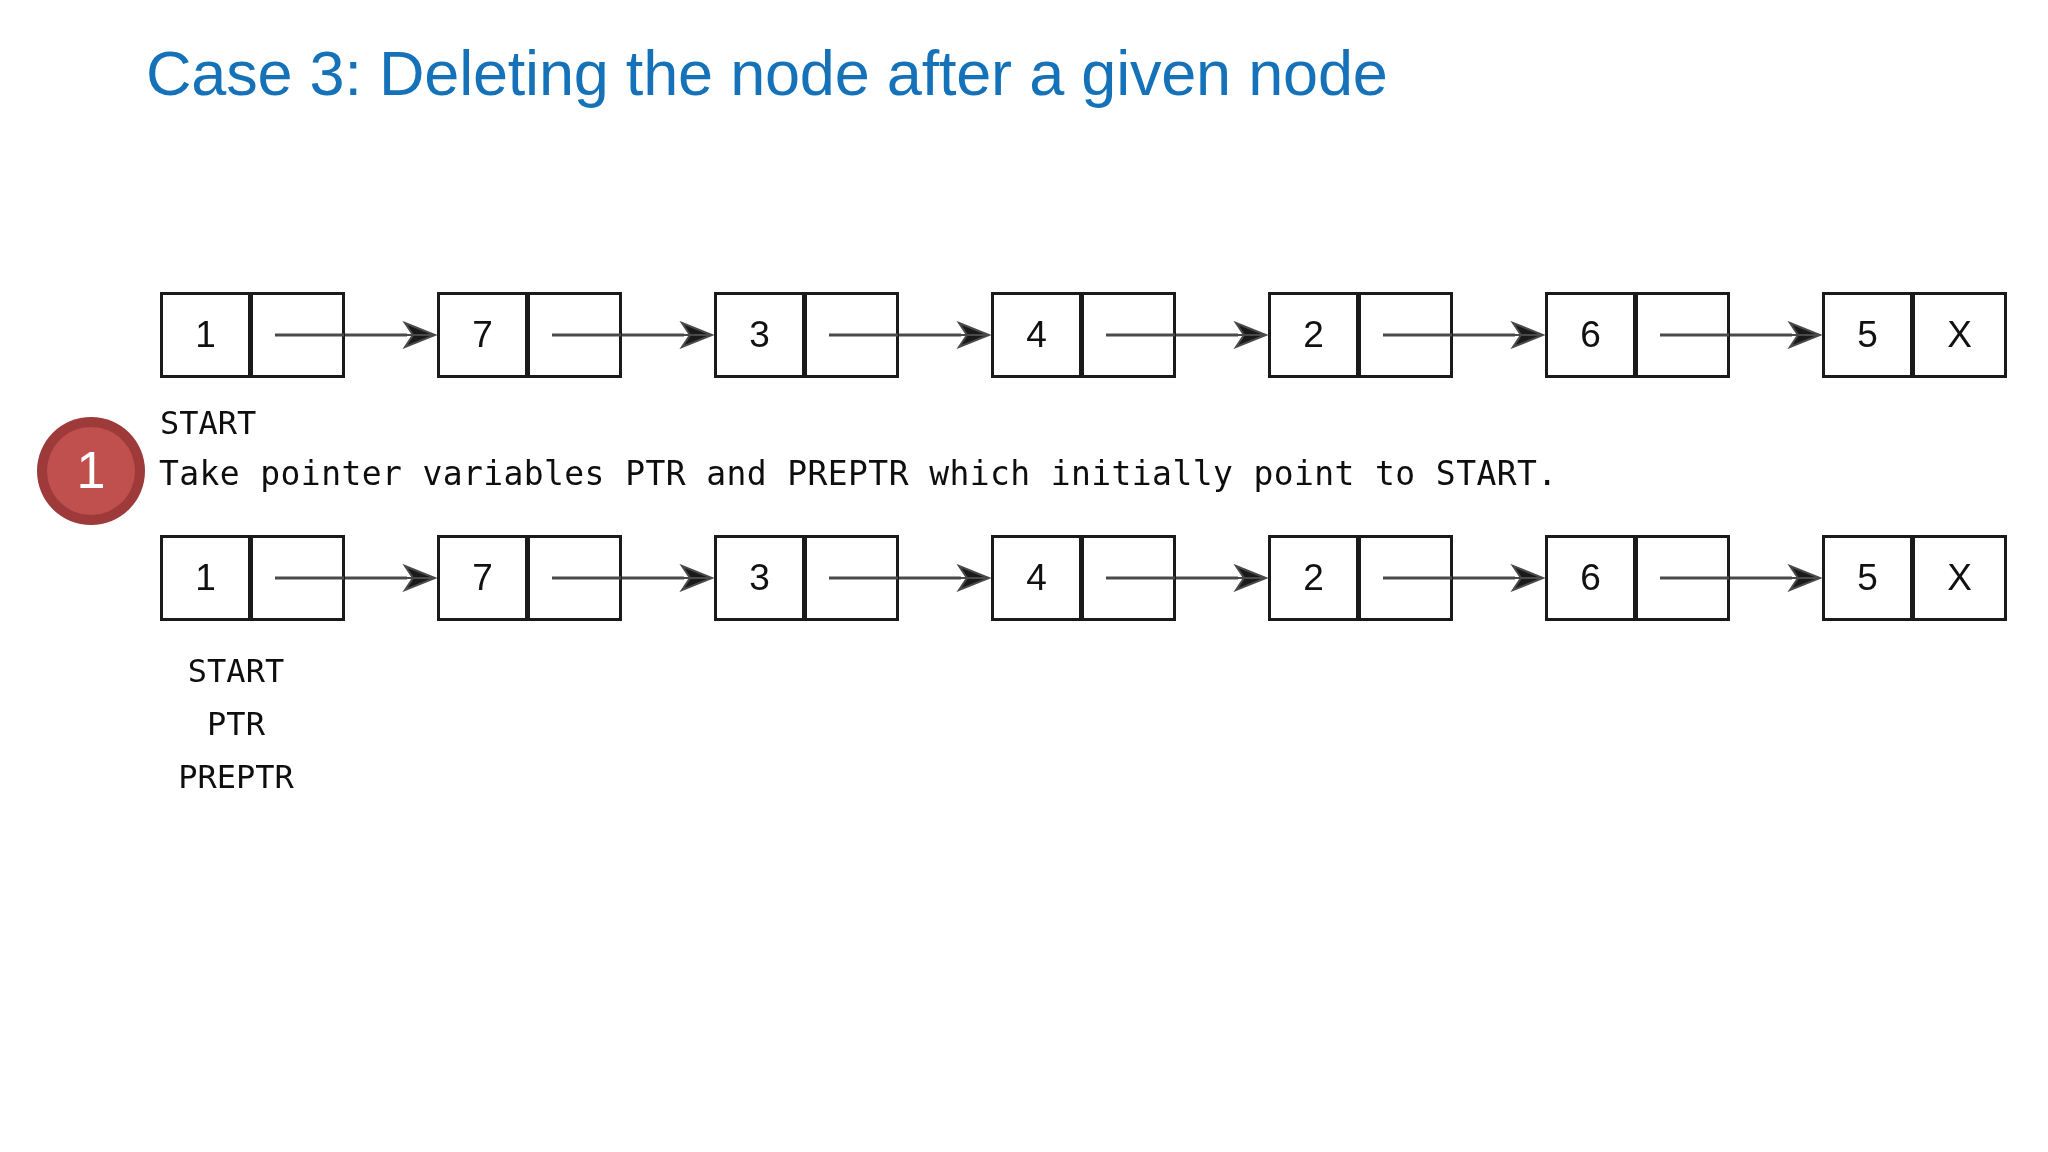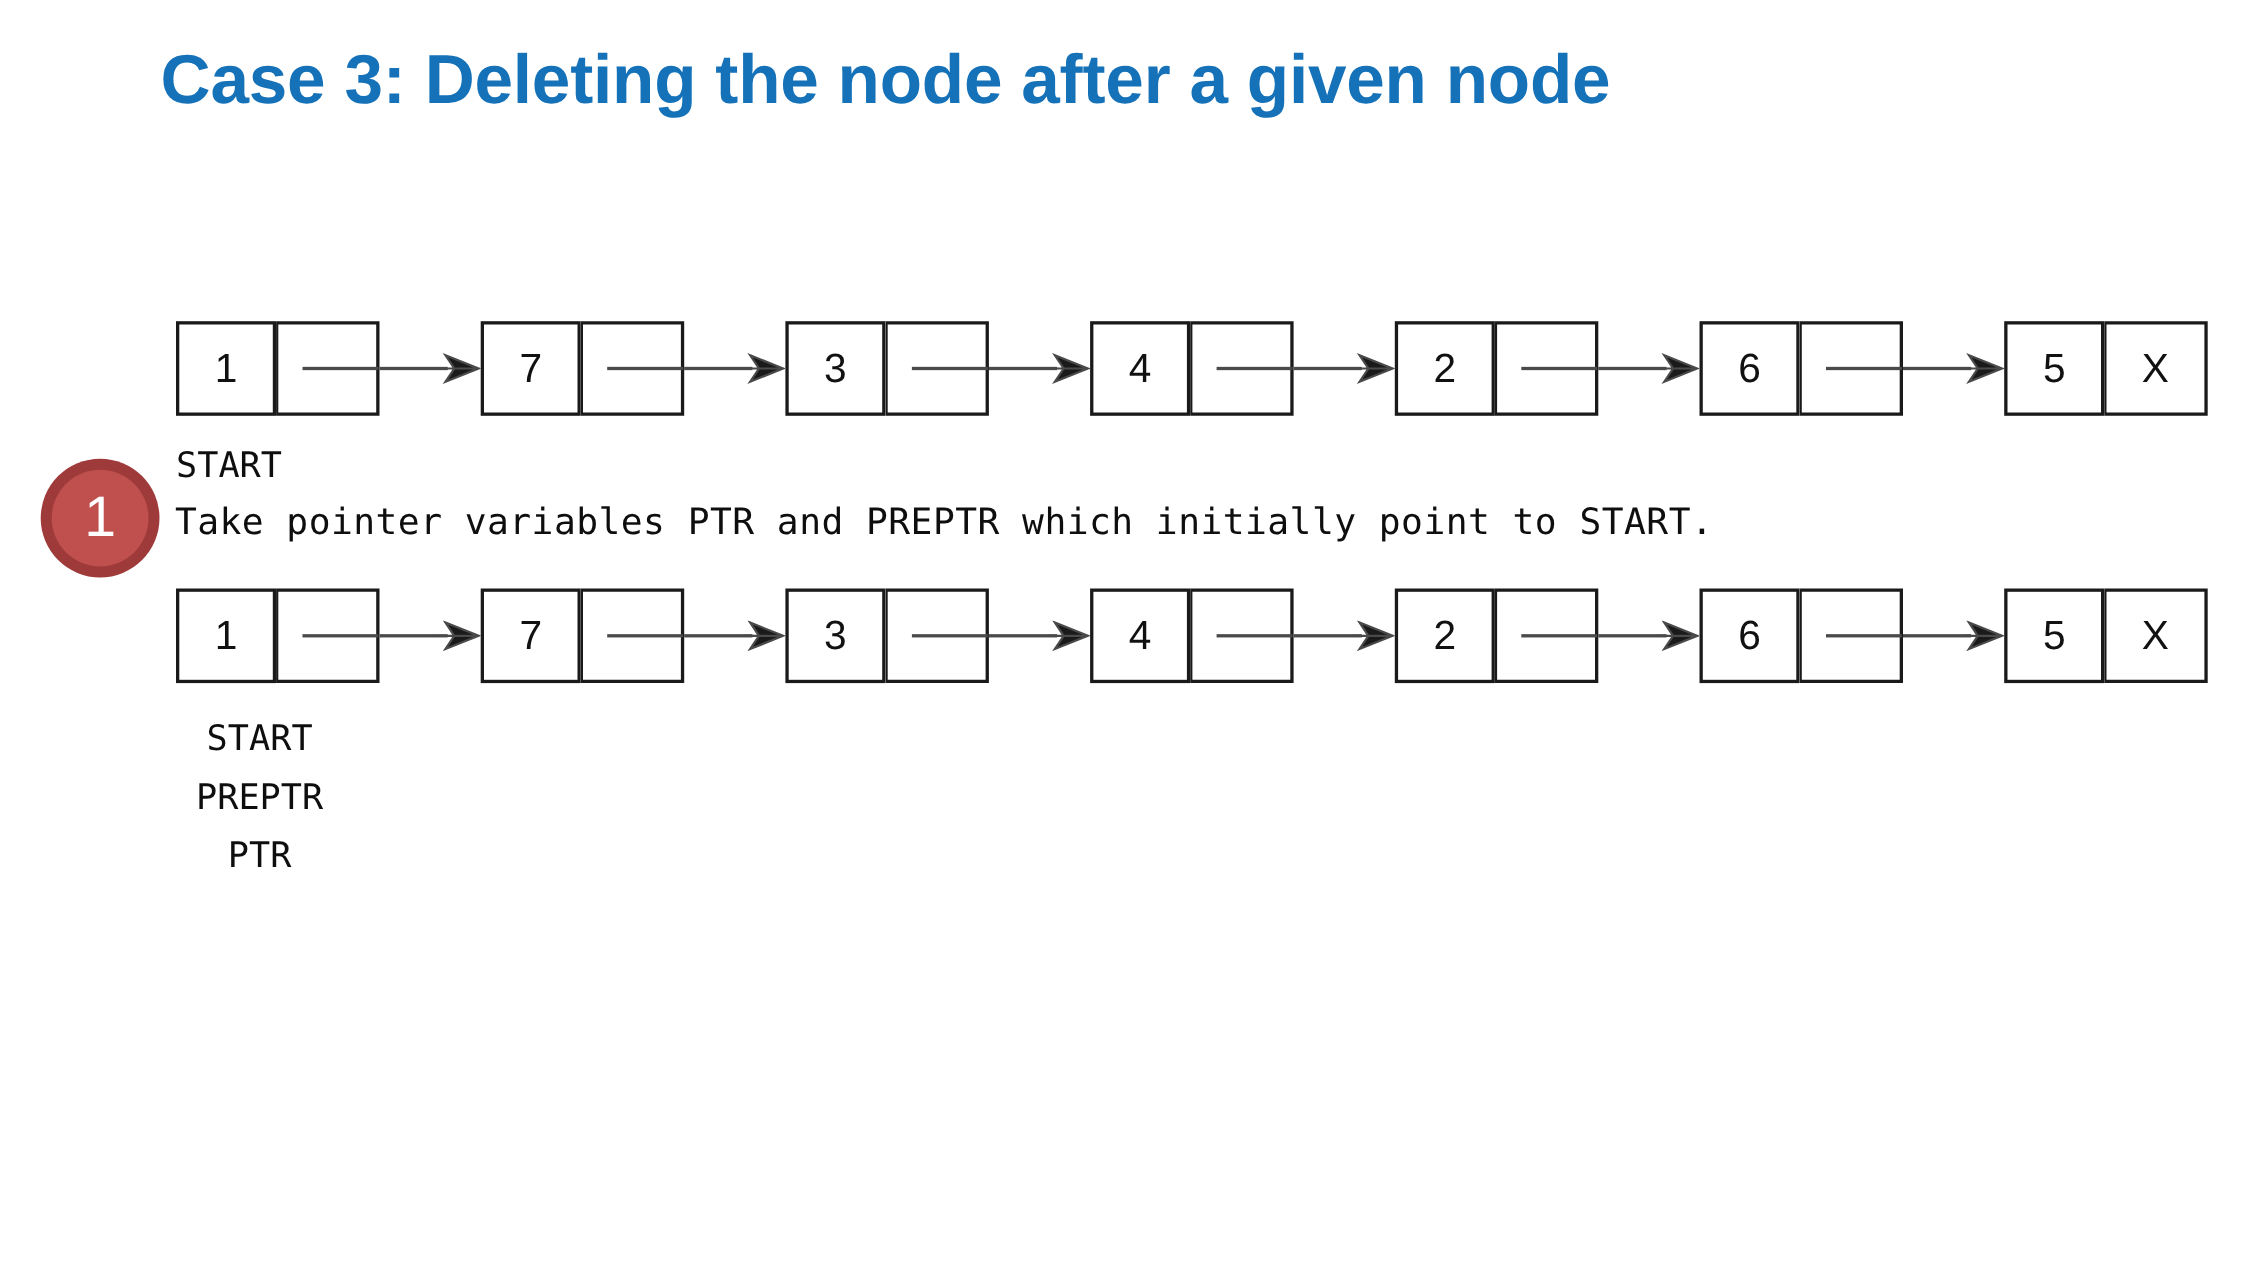--- a/index.html
+++ b/index.html
@@ -17,21 +17,21 @@
     -webkit-font-smoothing: antialiased;
   }
 
   
   .slide-title {
     position: absolute;
     left: 146px;
     top: 34px;
     font-size: 63px;
     line-height: 1.25;
-    font-weight: 700;
+    font-weight: 400;
     color: #1572b8;
     letter-spacing: -0.2px;
     white-space: nowrap;
   }
 
   
   .list-row {
     position: absolute;
     left: 160px;
     height: 88px;
@@ -354,15 +354,15 @@
     </span>
   </div>
   <div class="node">
     <div class="cell data">5</div>
     <div class="cell ptr tail">X</div>
   </div>
 </div>
 
 <div class="pointer-labels">
   <div>START</div>
+  <div>PTR</div>
   <div>PREPTR</div>
-  <div>PTR</div>
 </div>
 
 </body></html>

